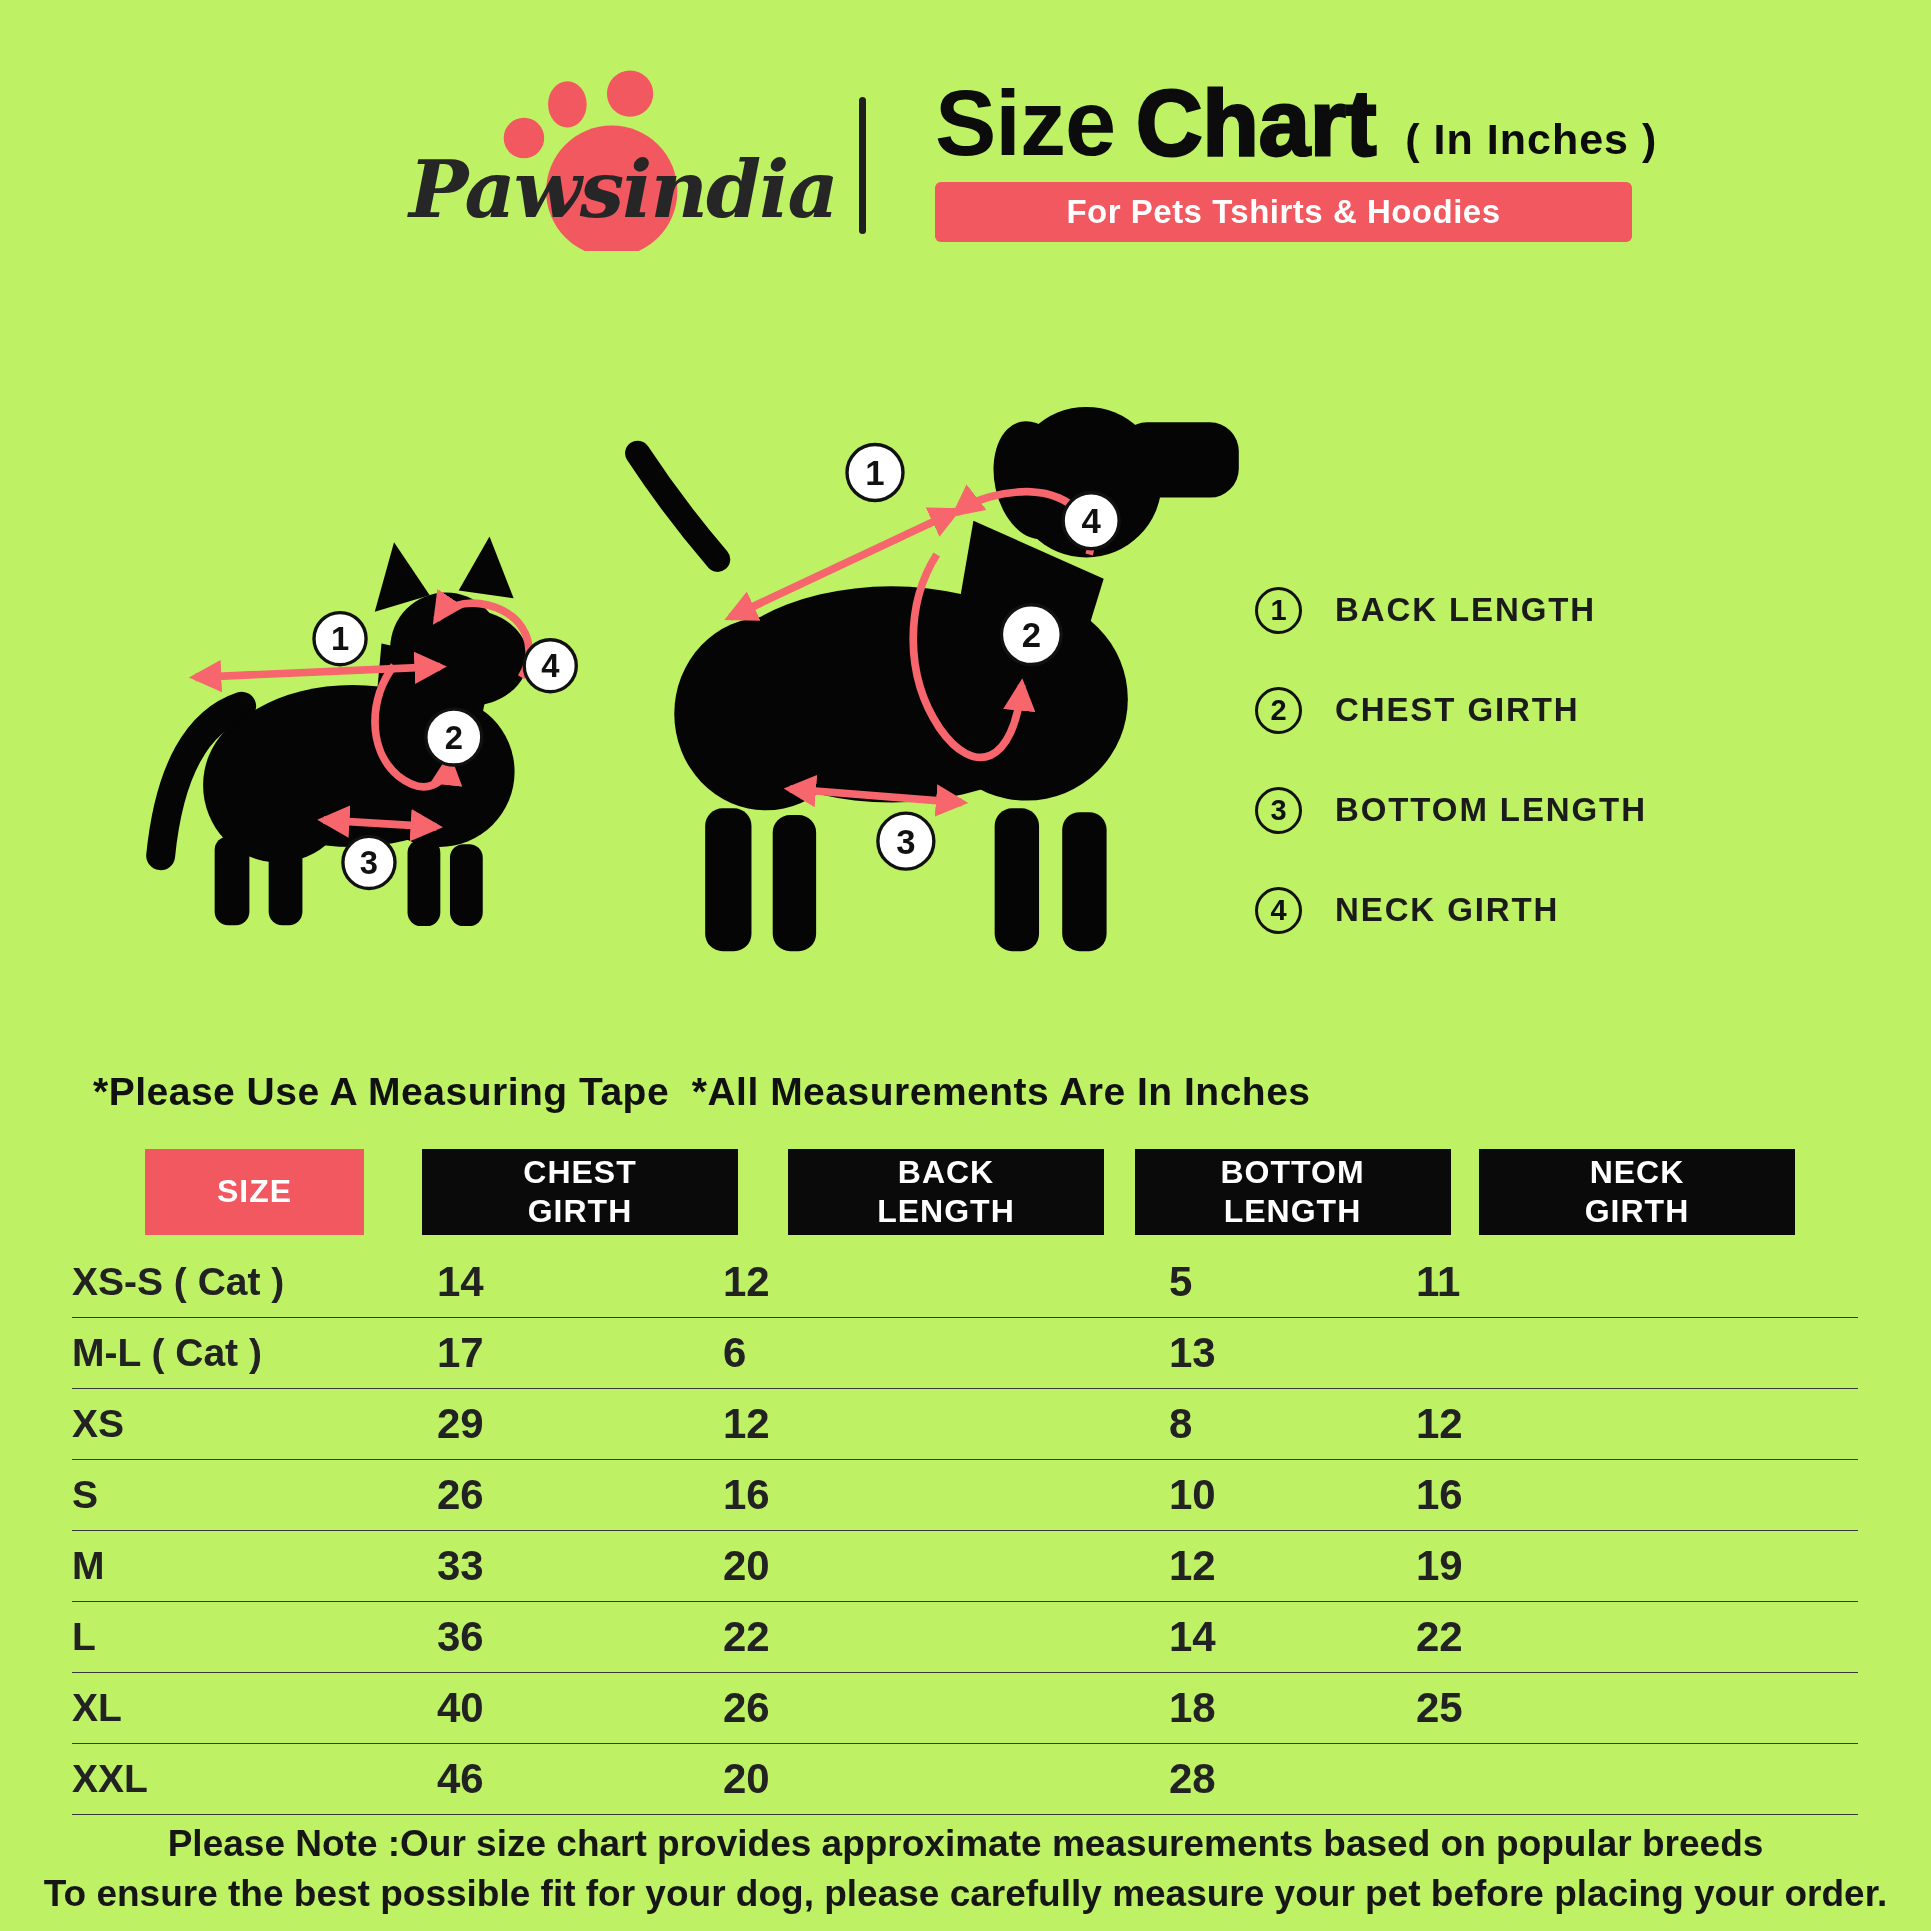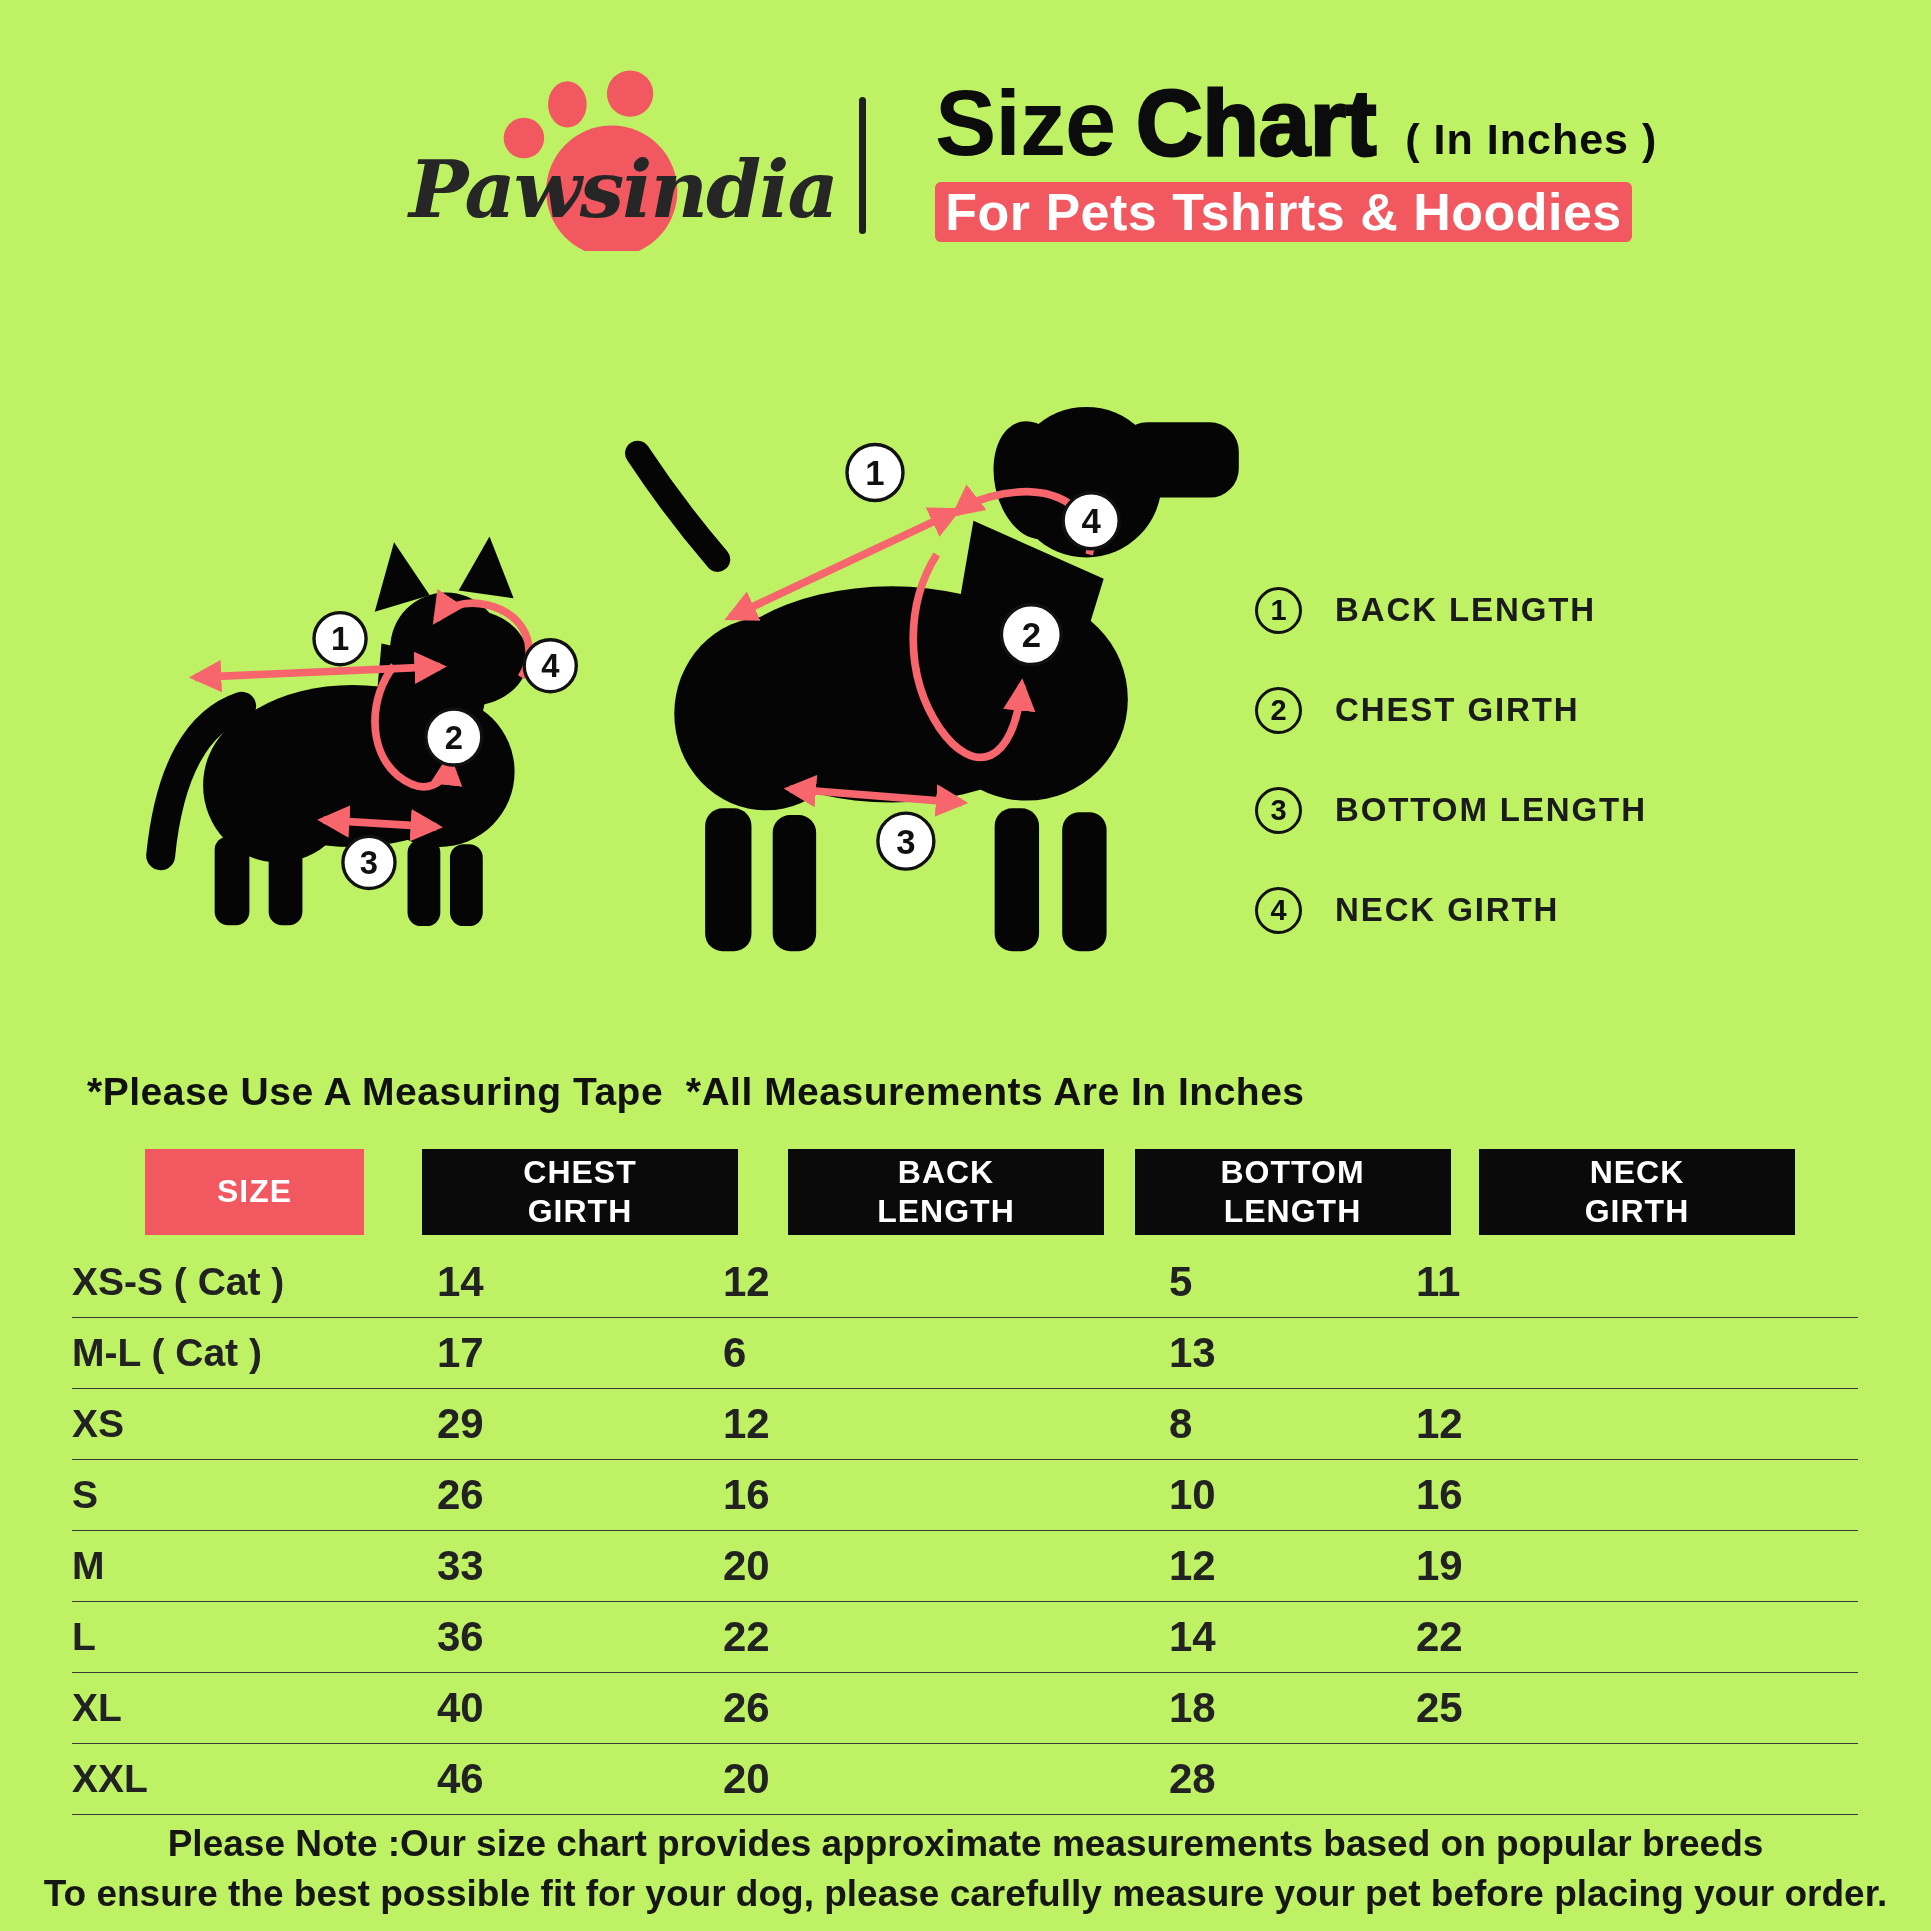--- a/index.html
+++ b/index.html
@@ -11,33 +11,33 @@
                font-style:italic;font-weight:700;font-size:79px;color:#262626;letter-spacing:-1.9px;}
   .paw{position:absolute;left:488px;top:58px;}
   .divider{position:absolute;left:859px;top:97px;width:6.8px;height:137px;border-radius:3.9px;background:#1f1f1f;}
   .title-row{position:absolute;left:935px;top:70px;height:106px;display:flex;align-items:center;}
   .t-size{font-size:92px;font-weight:700;letter-spacing:-1px;color:#0c0c0c;}
   .t-chart{font-size:92px;font-weight:700;letter-spacing:0px;color:#0c0c0c;margin-left:21px;
            -webkit-text-stroke:2.9px #0c0c0c;}
   .t-units{font-size:43px;font-weight:600;color:#0c0c0c;margin-left:29px;letter-spacing:1px;margin-top:32px;}
   .banner{position:absolute;left:935px;top:182px;width:697px;height:60px;border-radius:5.8px;
           display:flex;align-items:center;justify-content:center;color:#fff;
-          font-size:52px;font-weight:700;letter-spacing:0.5px;}
+          font-size:33px;font-weight:700;letter-spacing:0.5px;}
 
   
   .cat-svg{position:absolute;left:145px;top:523px;}
   .dog-svg{position:absolute;left:616px;top:376px;}
   .legend{position:absolute;left:1255px;top:587px;display:flex;flex-direction:column;gap:54px;}
   .legend-item{display:flex;align-items:center;gap:33px;height:46px;}
   .lcircle{width:41px;height:41px;border:3.4px solid #111;border-radius:50%;display:flex;
            align-items:center;justify-content:center;font-size:29px;font-weight:600;color:#111;}
   .llabel{font-size:33px;font-weight:600;letter-spacing:1.9px;color:#1b1b1b;}
 
   
-  .note{position:absolute;left:87px;top:1070px;font-size:39px;font-weight:700;color:#111;
+  .note{position:absolute;left:93px;top:1070px;font-size:39px;font-weight:700;color:#111;
         white-space:pre-wrap;letter-spacing:0.5px;}
 
   
   .table{position:absolute;left:72px;top:1149px;width:1786px;}
   .thead{display:grid;grid-template-columns:365px 286px 446px 247px 442px;align-items:stretch;}
   .hbox{height:86px;background:#0a0a0a;color:#fff;display:flex;flex-direction:column;
         align-items:center;justify-content:center;font-size:32px;font-weight:700;
         letter-spacing:1px;line-height:1.22;justify-self:center;width:316px;}
   .hbox.size{width:219px;}
   .trow{display:grid;grid-template-columns:365px 286px 446px 247px 442px;height:70px;

